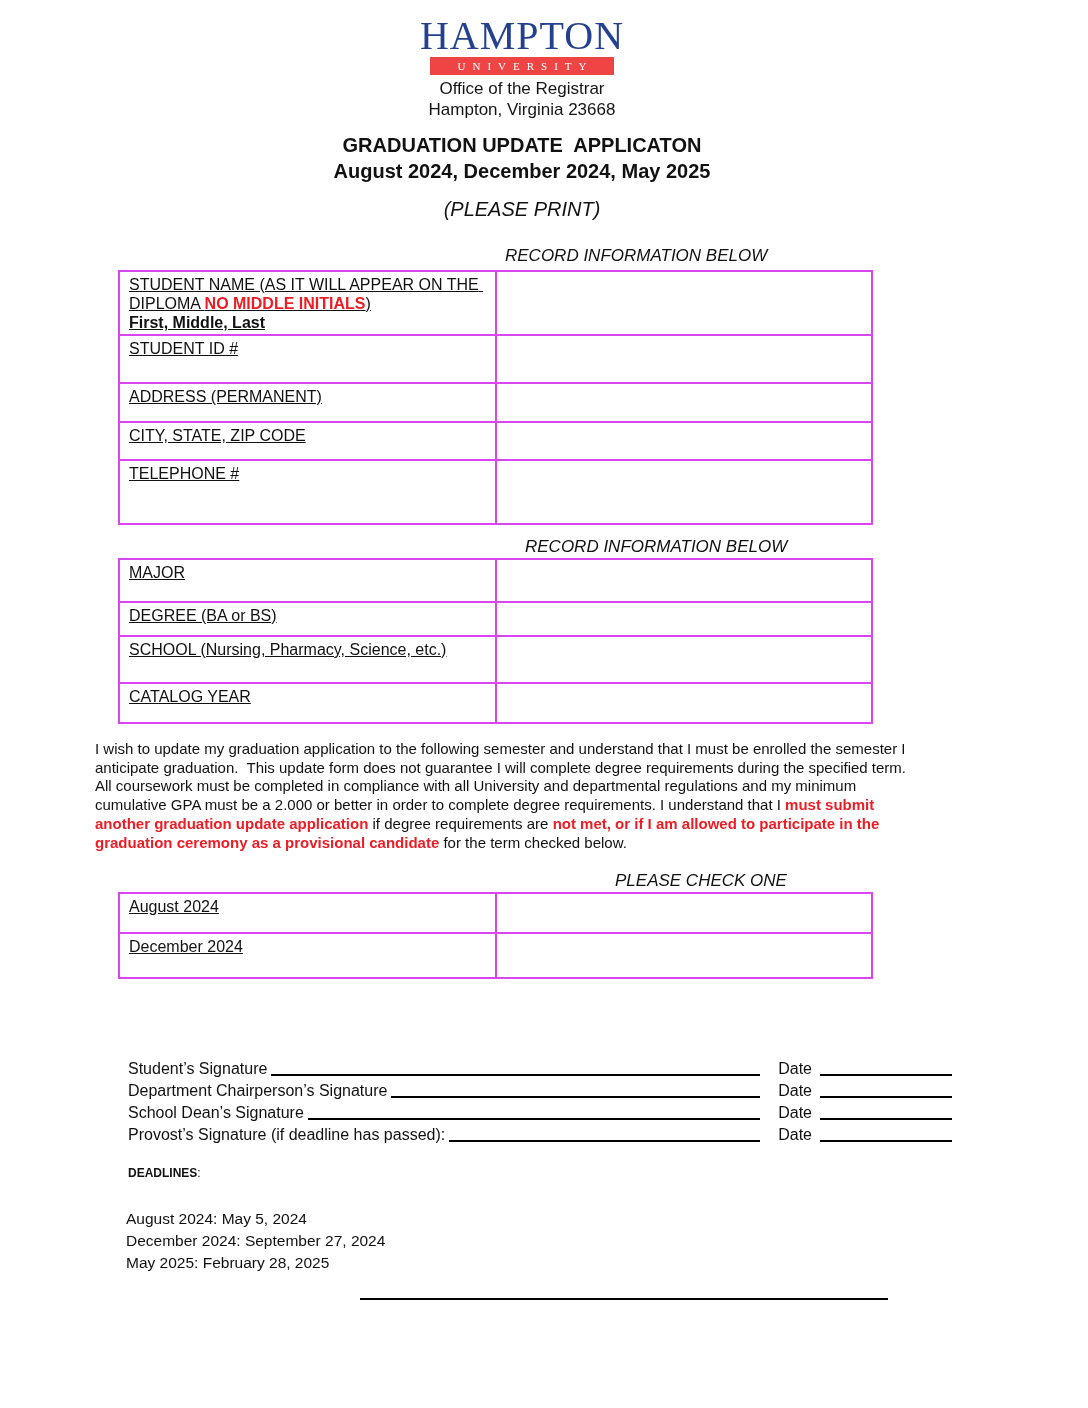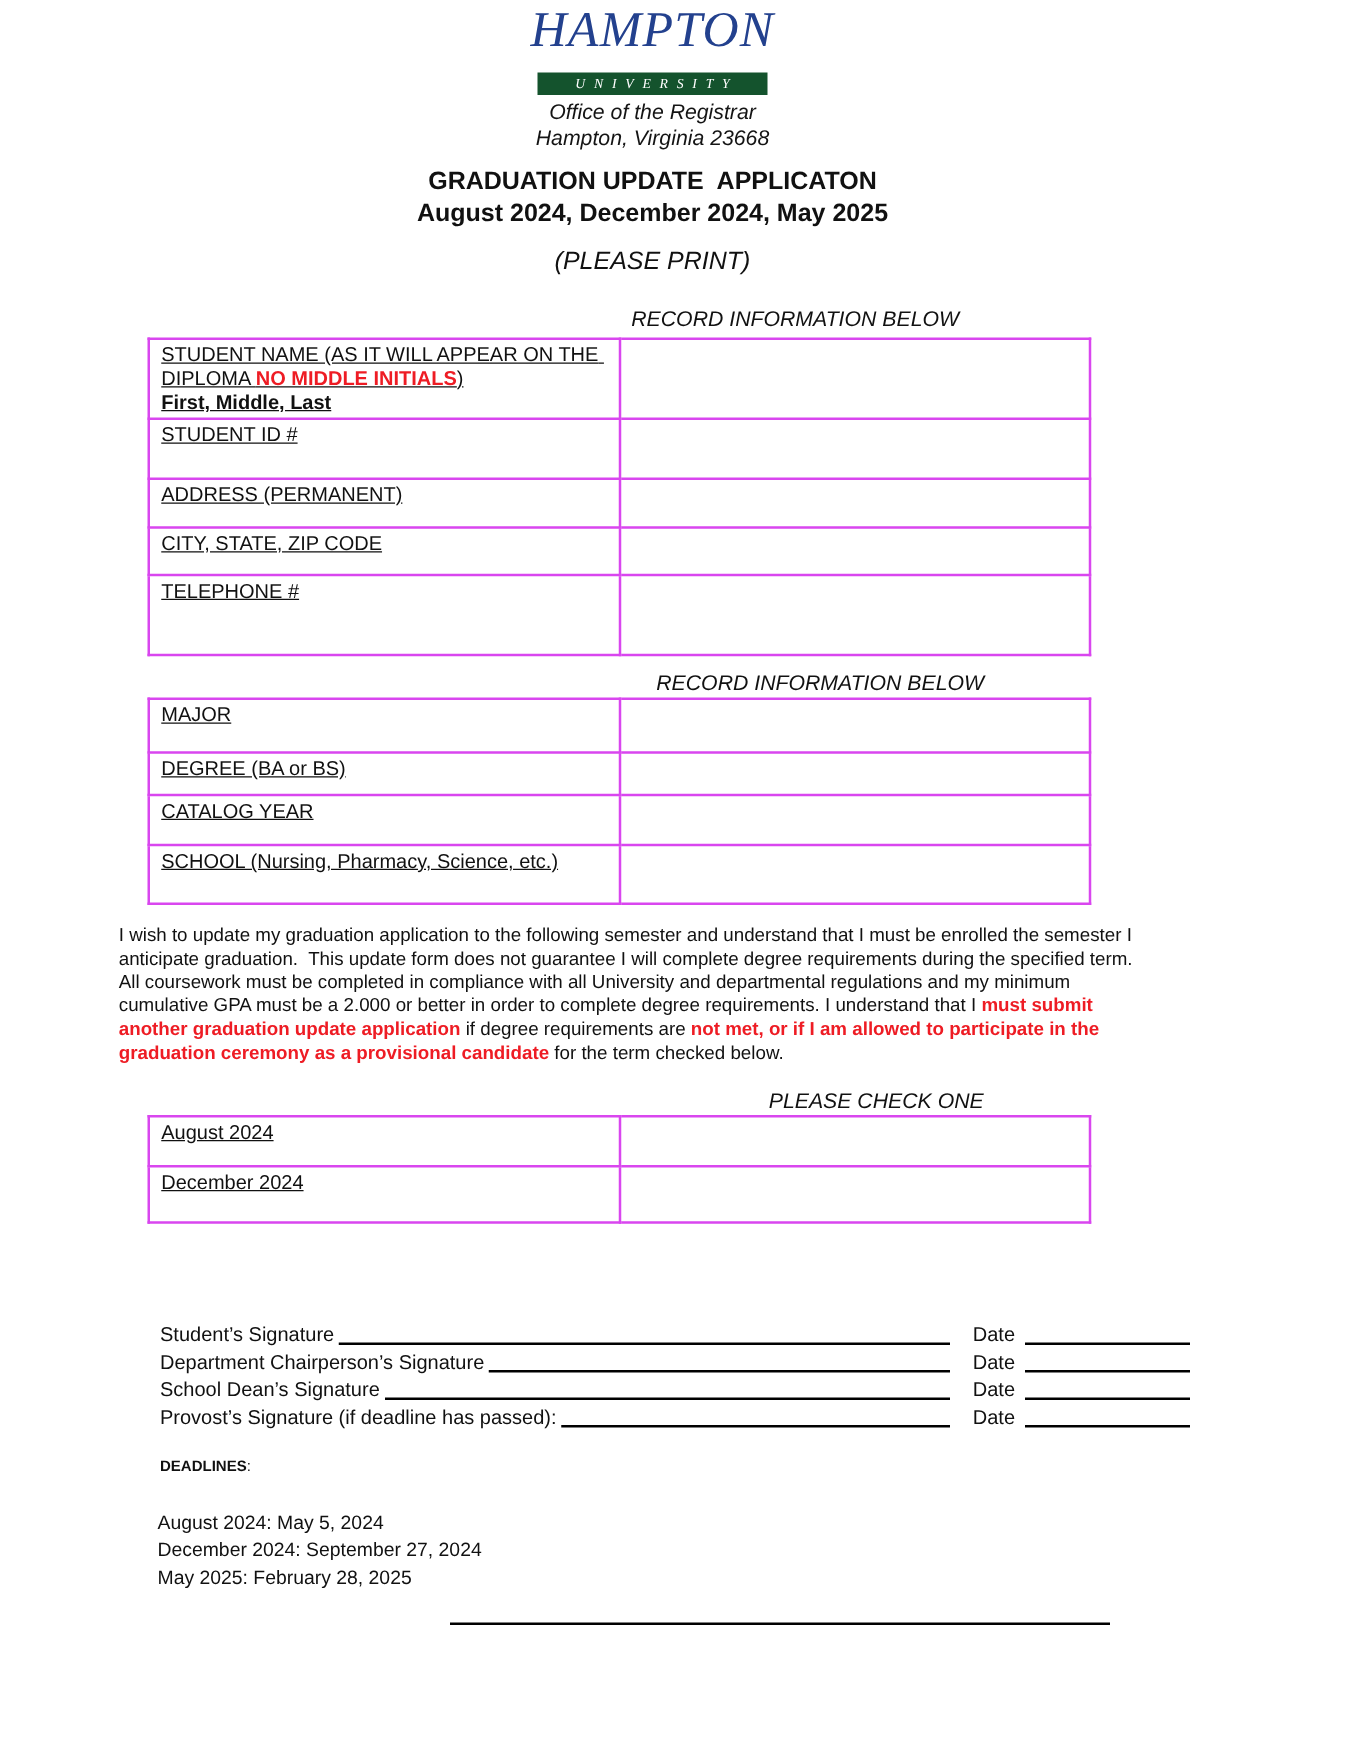--- a/index.html
+++ b/index.html
@@ -9,33 +9,33 @@
     width:1088px; height:1408px;
     margin:0 auto;
     background:#ffffff;
     font-family:"Liberation Sans", sans-serif;
     color:#111;
     overflow:hidden;
   }
   .center-wrap { position:absolute; left:22px; width:1000px; text-align:center; }
 
   
-  .logo-block { top:4px;font-style:italic; }
+  .logo-block { top:16px; }
   .wordmark {
     font-family:"Liberation Serif", serif;
     font-size:40px; line-height:40px;
     letter-spacing:1px;
     color:#23418e;
     display:block;
   }
   .univ-bar {
     display:inline-block;
     width:184px; height:18px; line-height:18px;
-    margin-top:14px;
-    background:#14532d;
+    margin-top:1px;
+    background:#ef4444;
     color:#ffffff;
     font-family:"Liberation Serif", serif;
     font-size:11px;
     letter-spacing:7px; text-indent:7px;
     text-align:center;
   }
   .office-line, .address-line { display:block; font-size:17px; line-height:21px; color:#141414; }
   .office-line { margin-top:3px; }
 
   
@@ -146,26 +146,26 @@
   <table class="formtable t2">
     <tbody>
         <tr style="height:43px;">
       <td>MAJOR</td>
       <td class="value-cell"></td>
     </tr>
     <tr style="height:34px;">
       <td>DEGREE (BA or BS)</td>
       <td class="value-cell"></td>
     </tr>
+    <tr style="height:47px;">
+      <td>SCHOOL (Nursing, Pharmacy, Science, etc.)</td>
+      <td class="value-cell"></td>
+    </tr>
     <tr style="height:40px;">
       <td>CATALOG YEAR</td>
-      <td class="value-cell"></td>
-    </tr>
-    <tr style="height:47px;">
-      <td>SCHOOL (Nursing, Pharmacy, Science, etc.)</td>
       <td class="value-cell"></td>
     </tr>
   </tbody>
     </table>
 
   <p class="notice"><span>I wish to update my graduation application to the following semester and understand that I must be enrolled the semester I anticipate graduation.  This update form does not guarantee I will complete degree requirements during the specified term. All coursework must be completed in compliance with all University and departmental regulations and my minimum cumulative GPA must be a 2.000 or better in order to complete degree requirements. I understand that I </span><span class="redbold">must submit another graduation update application</span><span> if degree requirements are </span><span class="redbold">not met, or if I am allowed to participate in the graduation ceremony as a provisional candidate</span><span> for the term checked below.</span></p>
 
   <div class="caption caption-3">PLEASE CHECK ONE</div>
 
   <table class="formtable t3">

